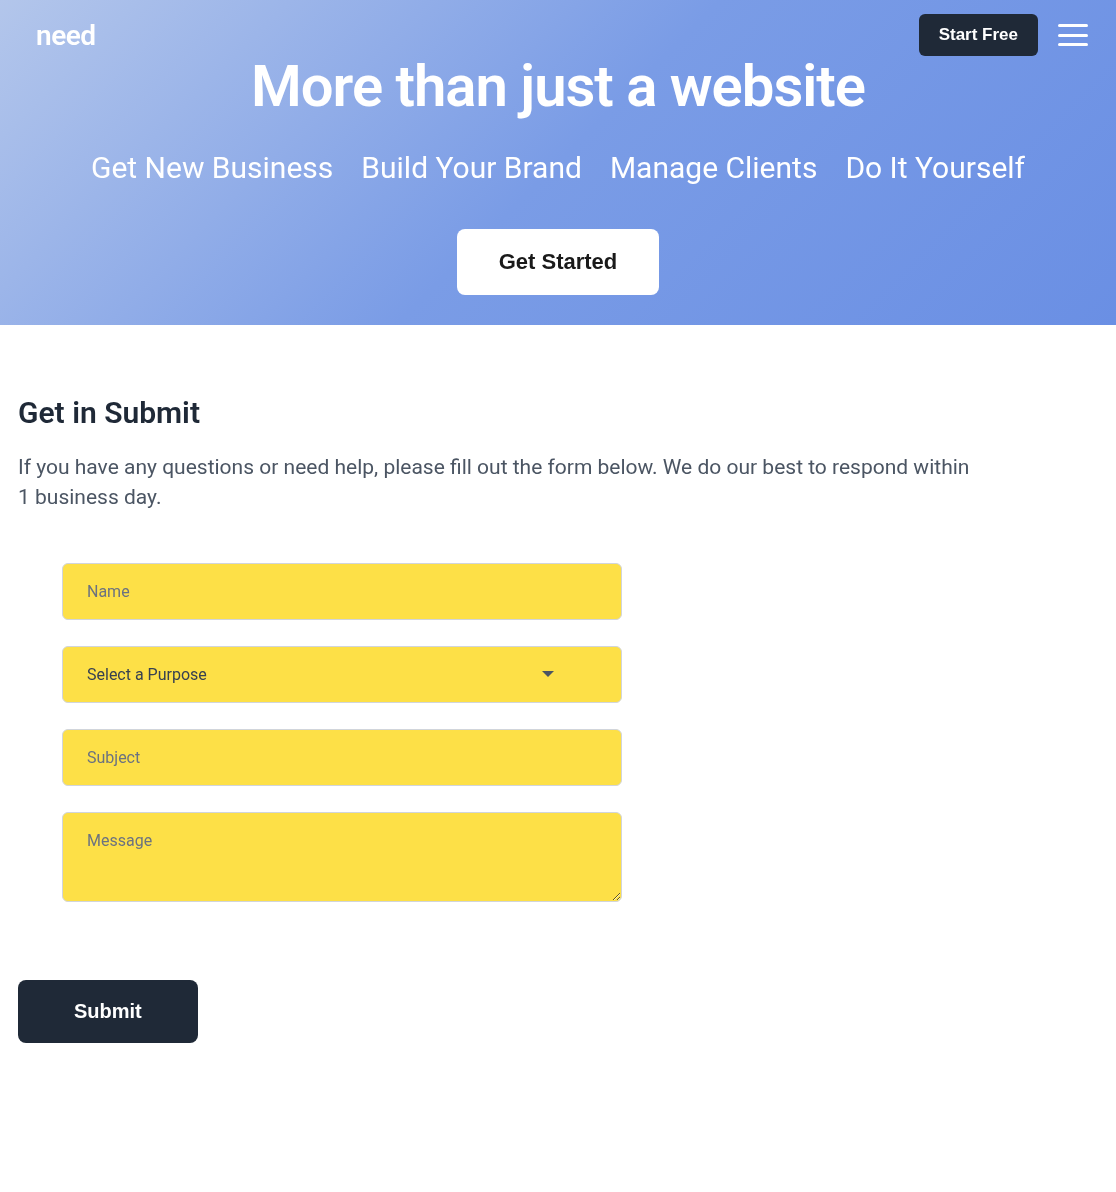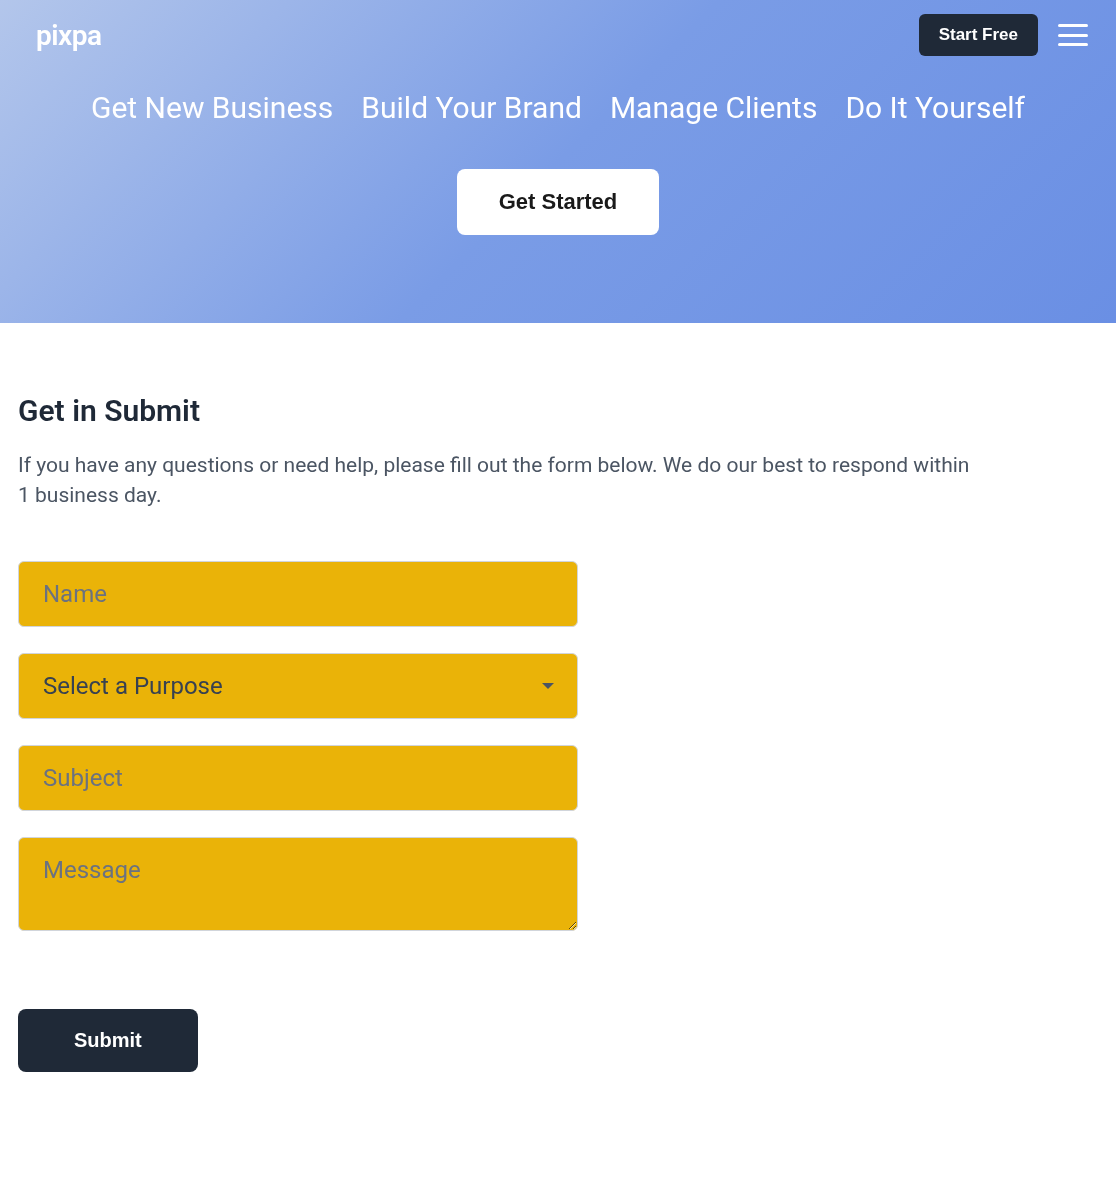--- a/index.html
+++ b/index.html
@@ -122,24 +122,25 @@
       flex-direction: column;
       gap: 26px;
     }
     .form-input,
     .form-select,
     .form-textarea {
       width: 100%;
       border: 1px solid #d1d5db;
       border-radius: 6px;
       padding: 18px 24px;
-      font-size: 24px;
+      font-size: 16px;
       color: #1f2937;
       font-family: inherit;
-      background: #eab308;
+      background: #fde047;
+      margin-left: 44px;
     }
     .form-input::placeholder,
     .form-textarea::placeholder {
       color: #6b7280;
     }
     .form-select {
       appearance: none;
       color: #374151;
       cursor: pointer;
     }
@@ -173,31 +174,32 @@
       cursor: pointer;
       align-self: flex-start;
       margin-top: 52px;
     }
   </style>
 </head>
 <body>
 
 <section class="hero">
   <div class="topbar">
-    <div class="logo">pixpa</div>
+    <div class="logo">need</div>
     <div class="topbar-right">
       <button class="start-free-btn">Start Free</button>
       <div class="hamburger">
         <span></span>
           <span></span>
           <span></span>
       </div>
     </div>
   </div>
 
+  <h1 class="hero-title">More than just a website</h1>
 
   <div class="benefits">
     <span>Get New Business</span>
     <span>Build Your Brand</span>
     <span>Manage Clients</span>
     <span>Do It Yourself</span>
   </div>
 
   <button class="get-started-btn">Get Started</button>
 

